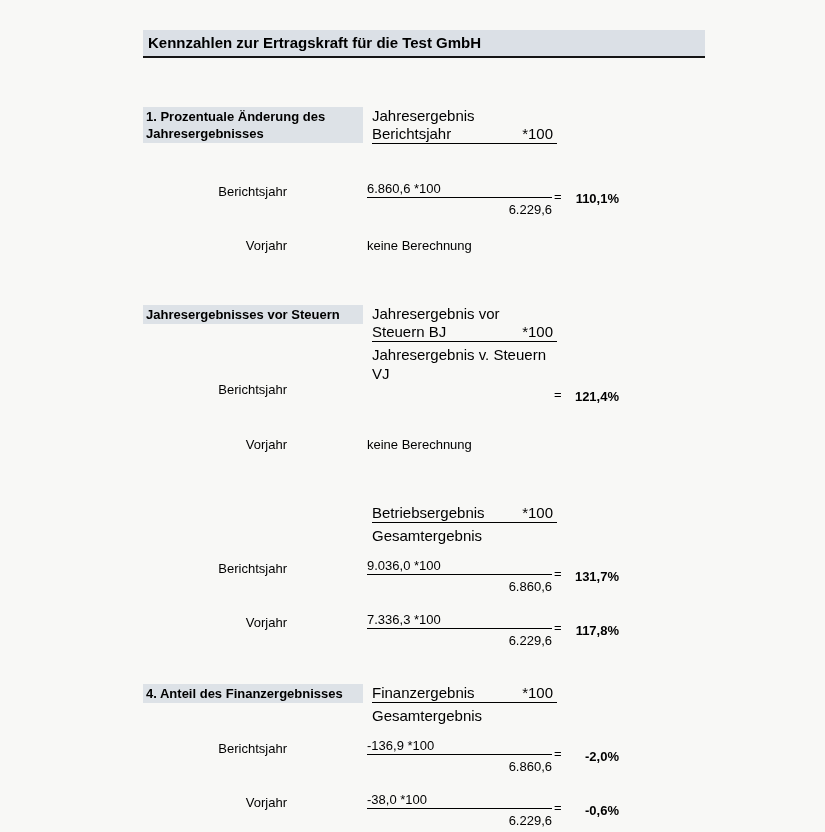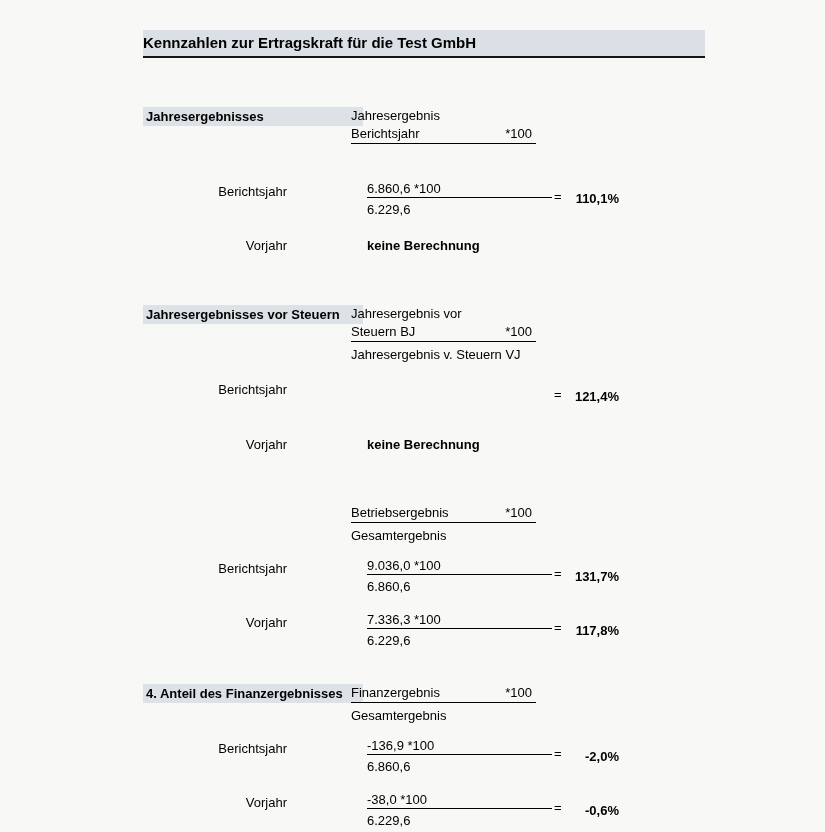--- a/index.html
+++ b/index.html
@@ -4,54 +4,55 @@
 <style>
   * { margin: 0; padding: 0; box-sizing: border-box; }
   html, body { background: #f8f8f6; }
   body { font-family: "Liberation Sans", sans-serif; color: #000; }
   .page { position: relative; width: 825px; height: 832px; background: #f8f8f6; overflow: hidden; }
   .abs { position: absolute; }
 
   .title-box {
     left: 143px; top: 30px; width: 562px; height: 28px;
     background: #dbe0e6; border-bottom: 2px solid #151515;
-    font-size: 15px; font-weight: bold; line-height: 26px; 
+    font-size: 15px; font-weight: bold; line-height: 26px; padding-left: 5px;
   }
 
   .sec-label {
     left: 143px; width: 220px; background: #dde2e7;
     font-size: 13px; font-weight: bold; line-height: 17px; padding: 1px 3px;
   }
 
-  .formula { left: 351px; width: 185px; font-size: 13px; }
+  .formula { left: 372px; width: 185px; font-size: 15px; }
   .f-line { line-height: 19px; }
   .f-num {
     display: flex; justify-content: space-between;
     line-height: 18px; border-bottom: 1.5px solid #000; padding-right: 4px;
   }
   .f-den { line-height: 19px; margin-top: 3px; }
 
   .row-label { left: 143px; width: 144px; text-align: right; font-size: 13px; line-height: 16px; }
 
   .frac { left: 367px; width: 185px; font-size: 13px; }
   .frac .num { text-align: left; padding-right: 4px; line-height: 17px; border-bottom: 1.5px solid #000; }
-  .frac .den { text-align: left; line-height: 17px; padding-top: 3px; }
+  .frac .den { text-align: right; line-height: 17px; padding-top: 3px; }
 
   .eq { left: 554px; font-size: 13px; line-height: 16px; }
   .result { left: 571px; width: 48px; text-align: right; font-weight: bold; font-size: 13px; line-height: 16px; }
-  .note { left: 367px; font-size: 13px; line-height: 16px; font-weight: bold; }
+  .note { left: 367px; font-size: 13px; line-height: 16px; }
 </style>
 </head>
 <body>
 
 <div class="page">
 
   <div class="abs title-box">Kennzahlen zur Ertragskraft für die Test GmbH</div>
 
   <div class="abs sec-label" style="top:107px">
+    <div>1. Prozentuale Änderung des</div>
     <div>Jahresergebnisses</div>
   </div>
   <div class="abs formula" style="top:106px">
     <div class="f-line">Jahresergebnis</div>
     <div class="f-num">
       <span>Berichtsjahr</span>
       <span>*100</span>
     </div>
   </div>
 

